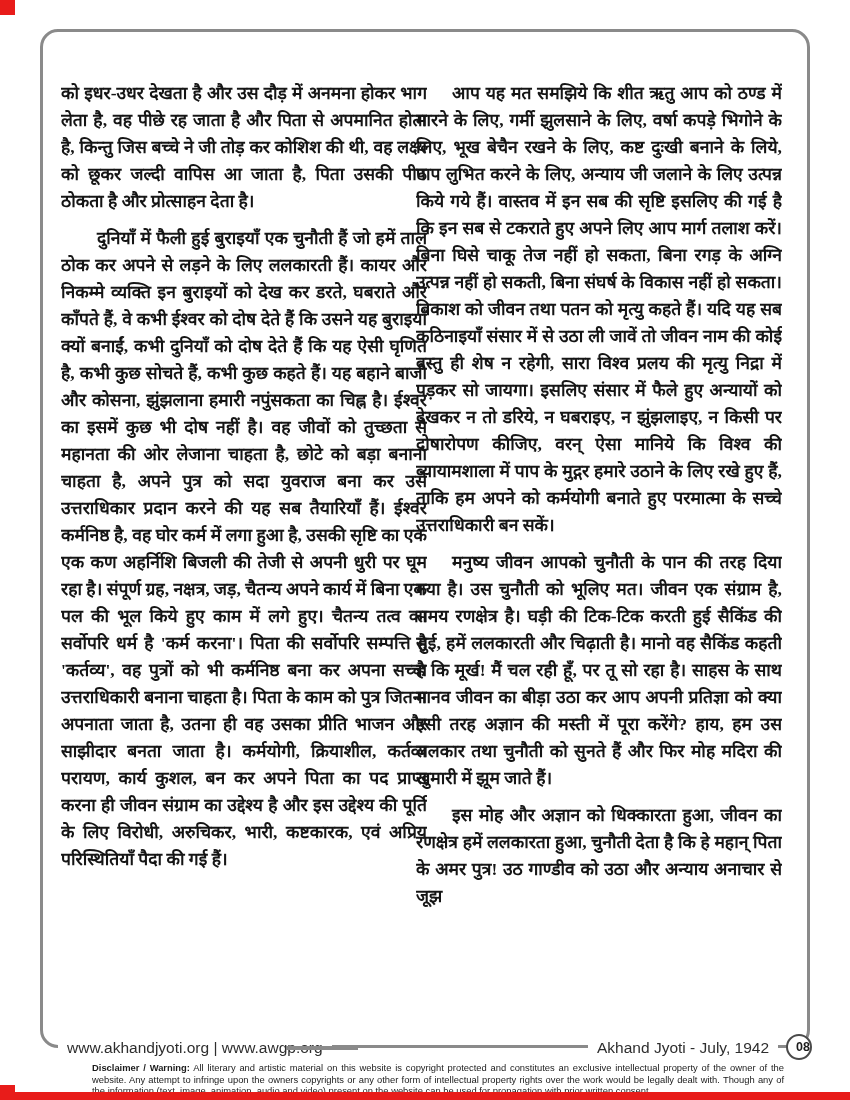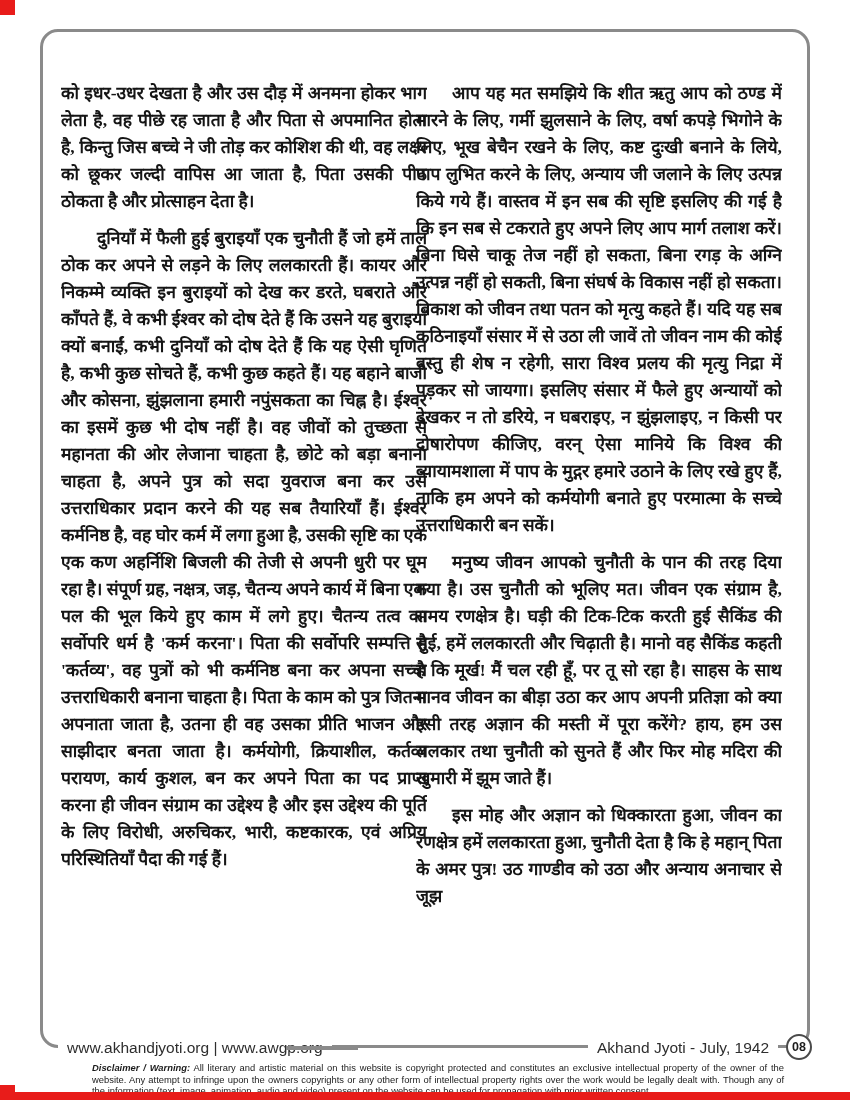--- a/index.html
+++ b/index.html
@@ -74,38 +74,38 @@
   .page-badge {
     position: absolute;
     left: 786px;
     top: 1034px;
     width: 26px;
     height: 26px;
     box-sizing: border-box;
     border: 2px solid #4a4a4a;
     border-radius: 50%;
     background: #ffffff;
-    text-align: center;
+    text-align: right;
     line-height: 22px;
     font-size: 12.5px;
     font-weight: bold;
     color: #1c1c1c;
   }
 
   .disclaimer {
     position: absolute;
     left: 92px;
     top: 1062px;
     width: 692px;
     font-size: 9.4px;
     line-height: 11.6px;
     color: #1a1a1a;
     text-align: justify;
   }
-  .disclaimer b { font-weight: bold; font-style: italic; }
+  .disclaimer b { font-weight: bold; }
 
   
   .corner-mark {
     position: absolute;
     width: 15px;
     height: 15px;
     background: #e81c1a;
   }
   .corner-mark.tl { left: 0; top: 0; }
   .corner-mark.tr { right: 0; top: 0; }

